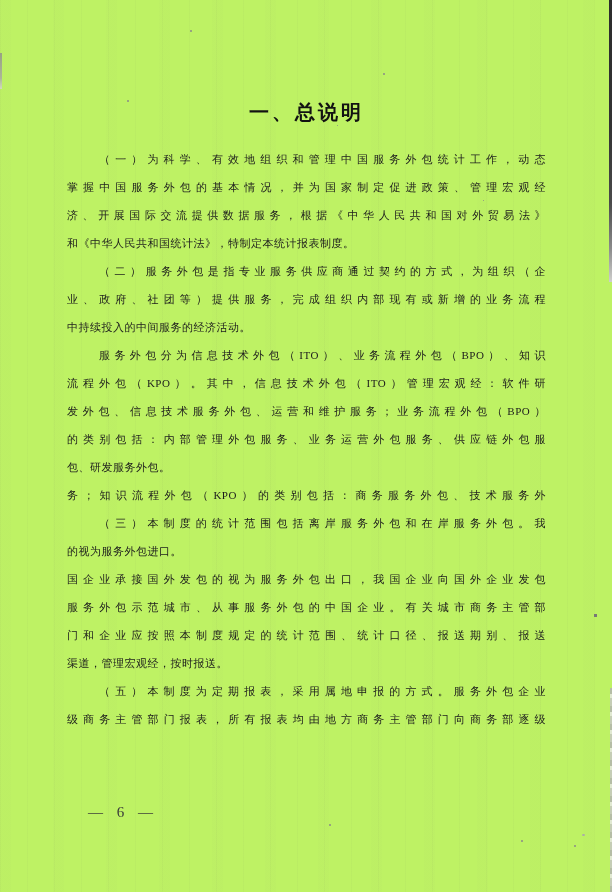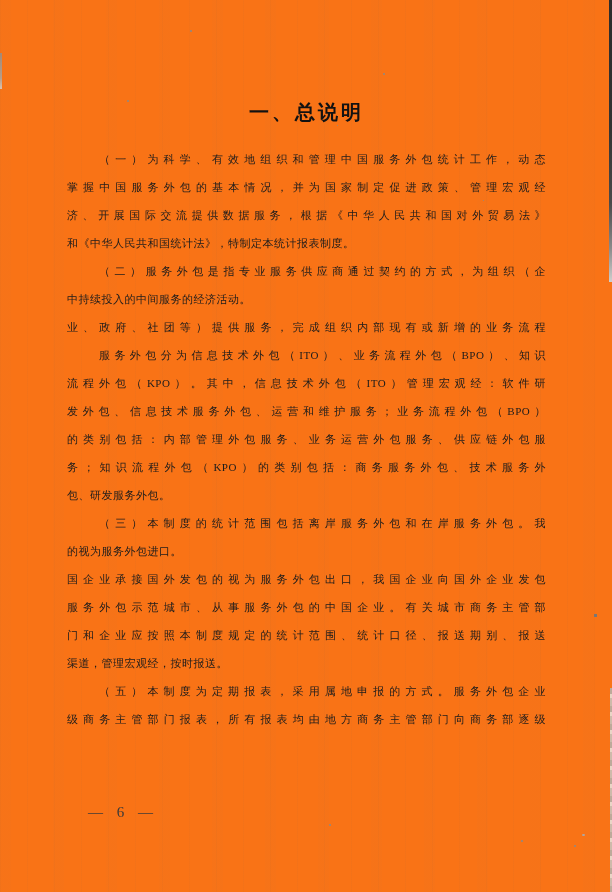--- a/index.html
+++ b/index.html
@@ -5,21 +5,21 @@
   html, body {
     margin: 0;
     padding: 0;
     background: #e8e8e6;
   }
   .page {
     position: relative;
     width: 612px;
     height: 892px;
     margin: 0 auto;
-    background: #f97316;
+    background: #bef264;
     overflow: hidden;
     font-family: "Liberation Serif", "DejaVu Serif", serif;
   }
   
   .scan-banding {
     position: absolute;
     inset: 0;
     background:
       repeating-linear-gradient(90deg,
         rgba(90,90,90,0.035) 0px, rgba(90,90,90,0.035) 1px,
@@ -116,28 +116,28 @@
   <div class="scan-banding"></div>
 
   <div class="content">
     <h1 class="doc-title">一、总说明</h1>
     <div class="doc-body" id="doc-body">
         <div class="line first">（一）为科学、有效地组织和管理中国服务外包统计工作，动态</div>
         <div class="line">掌握中国服务外包的基本情况，并为国家制定促进政策、管理宏观经</div>
         <div class="line">济、开展国际交流提供数据服务，根据《中华人民共和国对外贸易法》</div>
         <div class="line last">和《中华人民共和国统计法》，特制定本统计报表制度。</div>
         <div class="line first">（二）服务外包是指专业服务供应商通过契约的方式，为组织（企</div>
+        <div class="line">业、政府、社团等）提供服务，完成组织内部现有或新增的业务流程</div>
         <div class="line last">中持续投入的中间服务的经济活动。</div>
-        <div class="line">业、政府、社团等）提供服务，完成组织内部现有或新增的业务流程</div>
         <div class="line first">服务外包分为信息技术外包（ITO）、业务流程外包（BPO）、知识</div>
         <div class="line">流程外包（KPO）。其中，信息技术外包（ITO）管理宏观经：软件研</div>
         <div class="line">发外包、信息技术服务外包、运营和维护服务；业务流程外包（BPO）</div>
         <div class="line">的类别包括：内部管理外包服务、业务运营外包服务、供应链外包服</div>
+        <div class="line last">包、研发服务外包。</div>
         <div class="line">务；知识流程外包（KPO）的类别包括：商务服务外包、技术服务外</div>
-        <div class="line last">包、研发服务外包。</div>
         <div class="line first">（三）本制度的统计范围包括离岸服务外包和在岸服务外包。我</div>
         <div class="line last">的视为服务外包进口。</div>
         <div class="line">国企业承接国外发包的视为服务外包出口，我国企业向国外企业发包</div>
         <div class="line">服务外包示范城市、从事服务外包的中国企业。有关城市商务主管部</div>
         <div class="line">门和企业应按照本制度规定的统计范围、统计口径、报送期别、报送</div>
         <div class="line last">渠道，管理宏观经，按时报送。</div>
         <div class="line first">（五）本制度为定期报表，采用属地申报的方式。服务外包企业</div>
         <div class="line">级商务主管部门报表，所有报表均由地方商务主管部门向商务部逐级</div>
       </div>
   </div>

